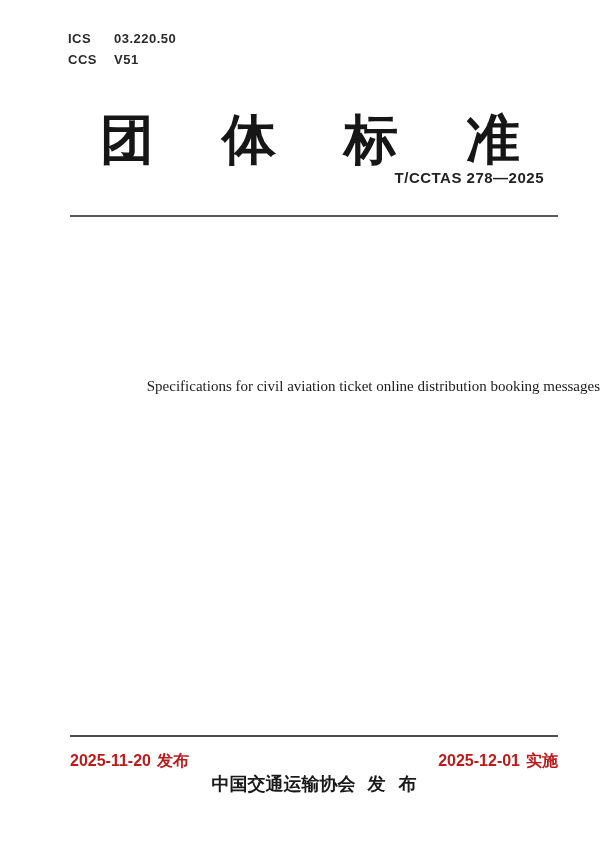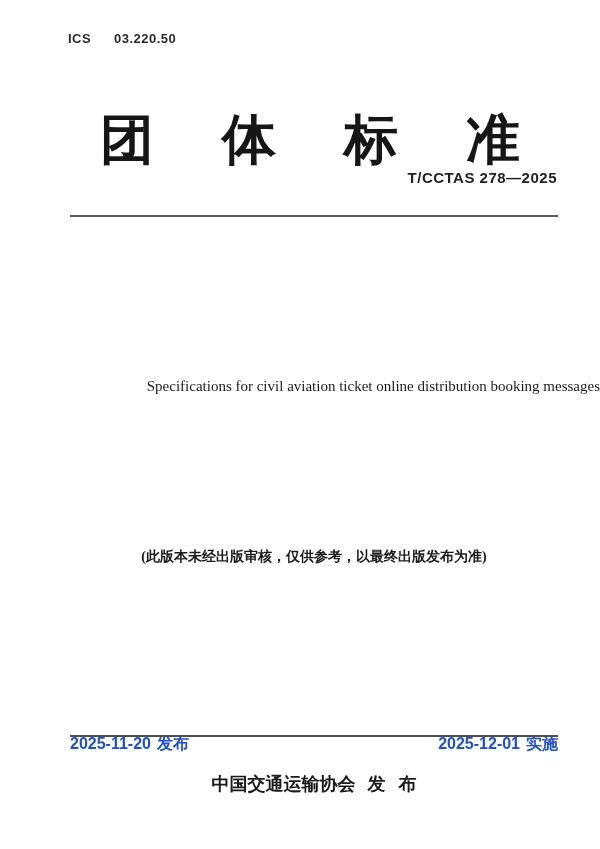--- a/index.html
+++ b/index.html
@@ -43,21 +43,21 @@
     justify-content:space-between;
     font-size:54px;
     font-weight:bold;
     color:#161616;
     line-height:1;
   }
 
   
   .std-number{
     position:absolute;
-    right:43px;
+    right:56px;
     top:169px;
     font-size:15px;
     letter-spacing:0.5px;
     font-weight:bold;
     color:#222;
   }
 
   .rule{
     position:absolute;
     left:70px;
@@ -103,27 +103,27 @@
     font-family:"Liberation Serif",serif;
     font-size:14px;
     font-weight:bold;
     color:#1b1b1b;
   }
 
   
   .dates-row{
     position:absolute;
     left:70px;
-    top:734px;
+    top:751px;
     width:488px;
     display:flex;
     justify-content:space-between;
     font-size:16px;
     font-weight:bold;
-    color:#1d4ed8;
+    color:#b91c1c;
   }
   .date-block{display:inline-flex;gap:6px;align-items:baseline;}
 
   
   .publisher-row{
     position:absolute;
     left:70px;
     top:772px;
     width:488px;
     display:flex;
@@ -138,37 +138,39 @@
 </style>
 </head>
 <body>
 
 <div class="page">
 
   <div class="ics-block">
     <div class="code-line">
       <span class="code-label">ICS</span><span>03.220.50</span>
     </div>
+    <div class="code-line">
+      <span class="code-label">CCS</span><span>V51</span>
+    </div>
   </div>
 
   <div class="big-title">
     <span>团</span>
     <span>体</span>
     <span>标</span>
     <span>准</span>
   </div>
 
   <div class="std-number">T/CCTAS 278—2025</div>
 
   <div class="rule rule-top"></div>
 
 
   <div class="subtitle-en">Specifications for civil aviation ticket online distribution booking messages</div>
 
-  <div class="draft-note">(此版本未经出版审核，仅供参考，以最终出版发布为准)</div>
 
   <div class="dates-row">
     <div class="date-block">
       <span>2025-11-20</span>
       <span>发布</span>
     </div>
     <div class="date-block">
       <span>2025-12-01</span>
       <span>实施</span>
     </div>

